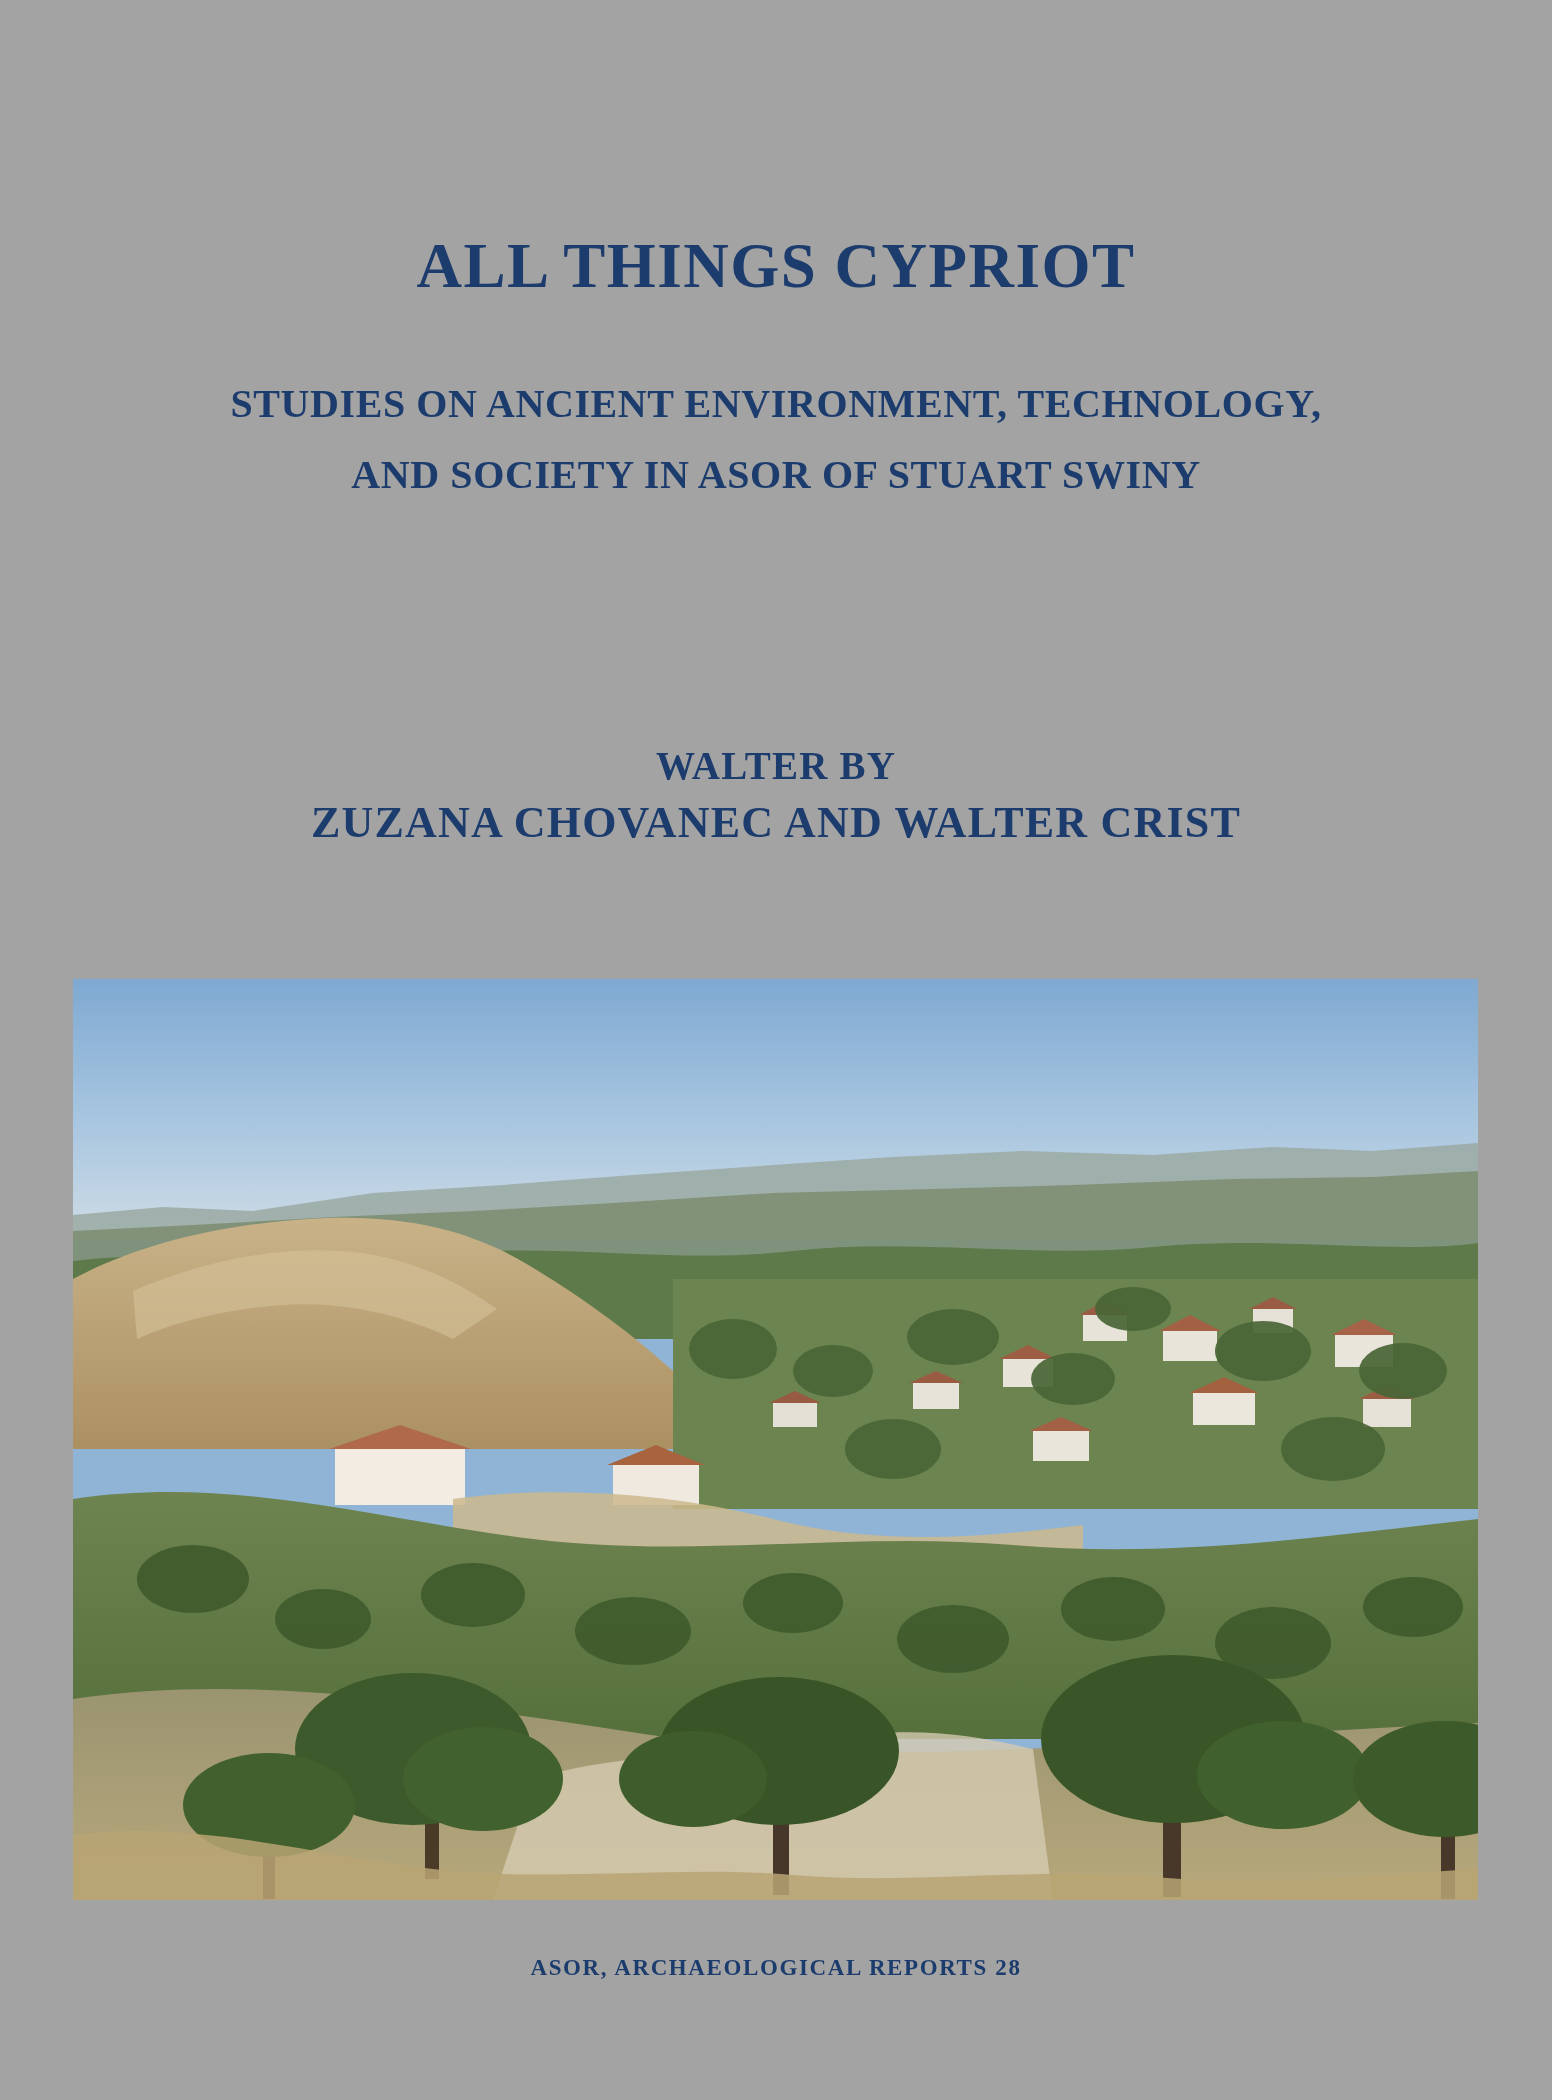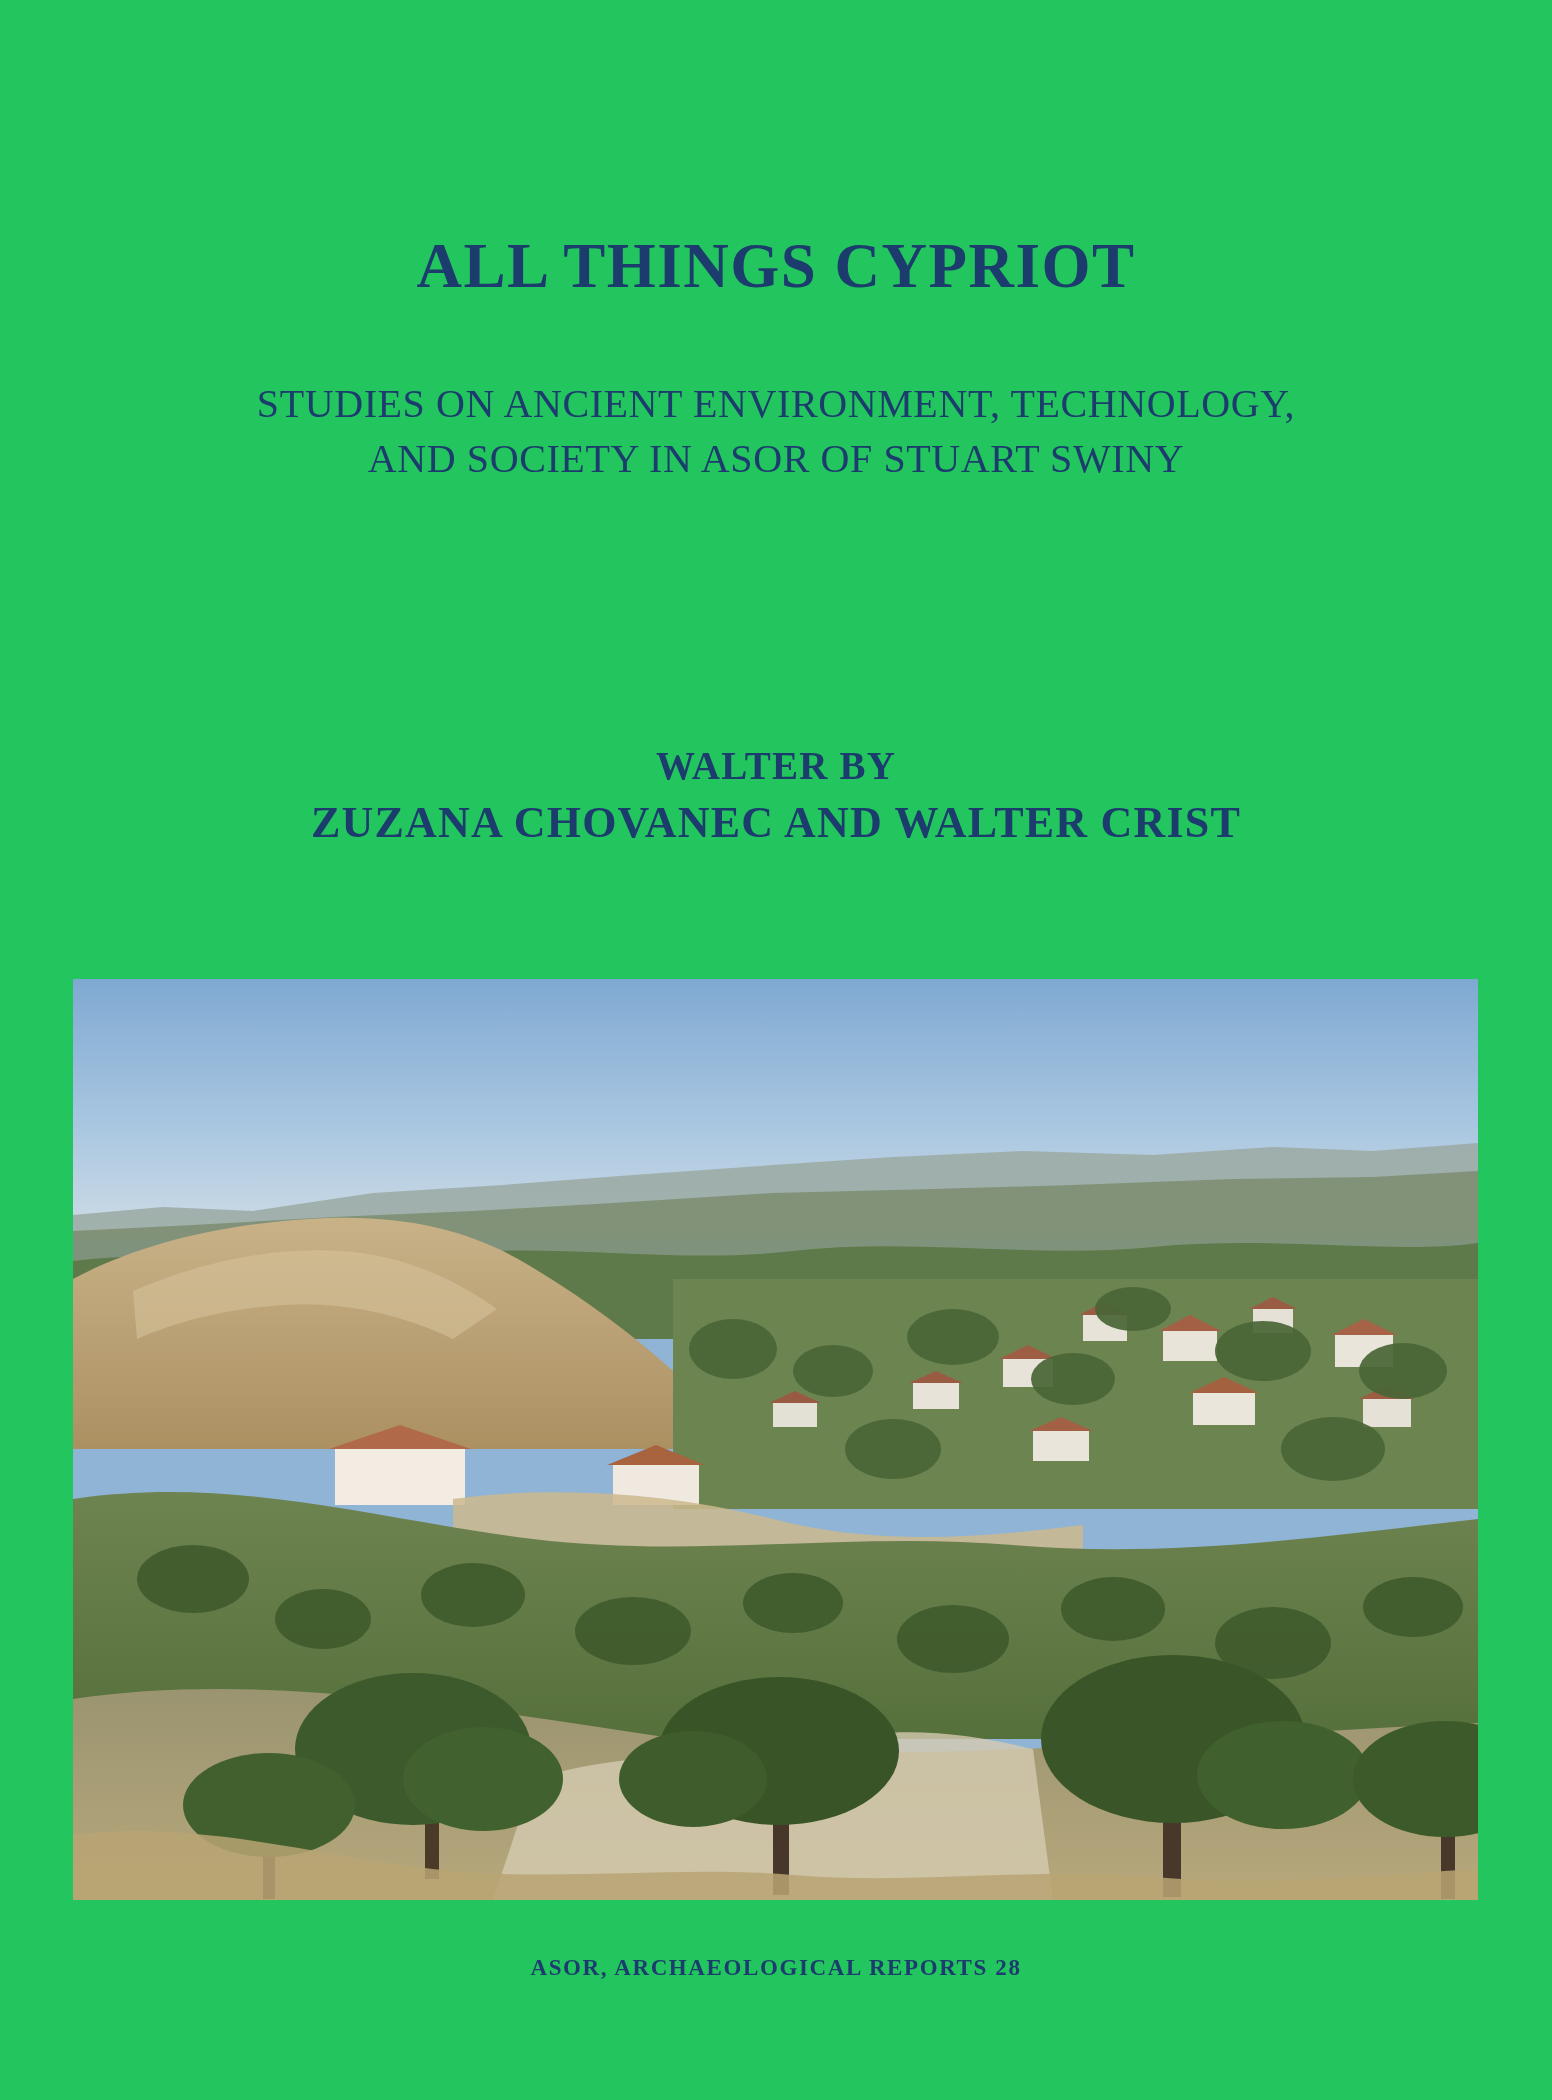--- a/index.html
+++ b/index.html
@@ -10,21 +10,21 @@
     width: 1552px;
     height: 2100px;
     background: #ece9e3;
     font-family: "Liberation Serif", serif;
     overflow: hidden;
   }
   .cover {
     position: relative;
     width: 1552px;
     height: 2100px;
-    background: #22c55e;
+    background: #a3a3a3;
     box-sizing: border-box;
   }
   .title-block {
     position: absolute;
     left: 0;
     right: 0;
     top: 232px;
     text-align: center;
     padding: 0 60px;
   }
@@ -33,24 +33,24 @@
     font-size: 63px;
     font-weight: bold;
     letter-spacing: 1.5px;
     color: #1d3c6e;
     margin: 0;
     line-height: 1.1;
   }
   .subtitle {
     font-family: "Liberation Serif", serif;
     font-size: 40px;
-    font-weight: normal;
+    font-weight: bold;
     letter-spacing: 0.6px;
     color: #1d3c6e;
-    margin: 0;
+    margin: 16px;
     line-height: 1.38;
     padding: 0 50px;
   }
   .subtitle-wrap {
     margin-top: 75px;
   }
   .editor-block {
     position: absolute;
     left: 0;
     right: 0;

